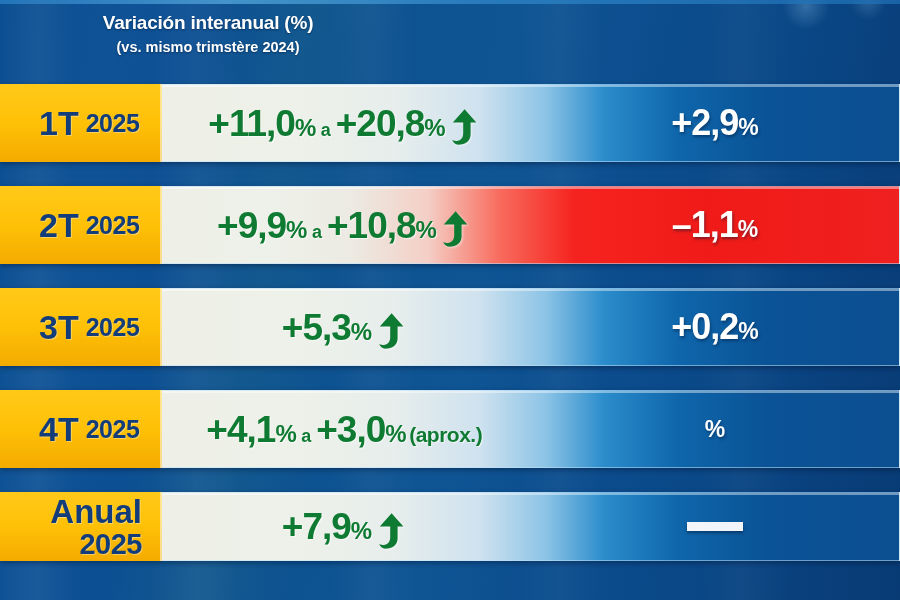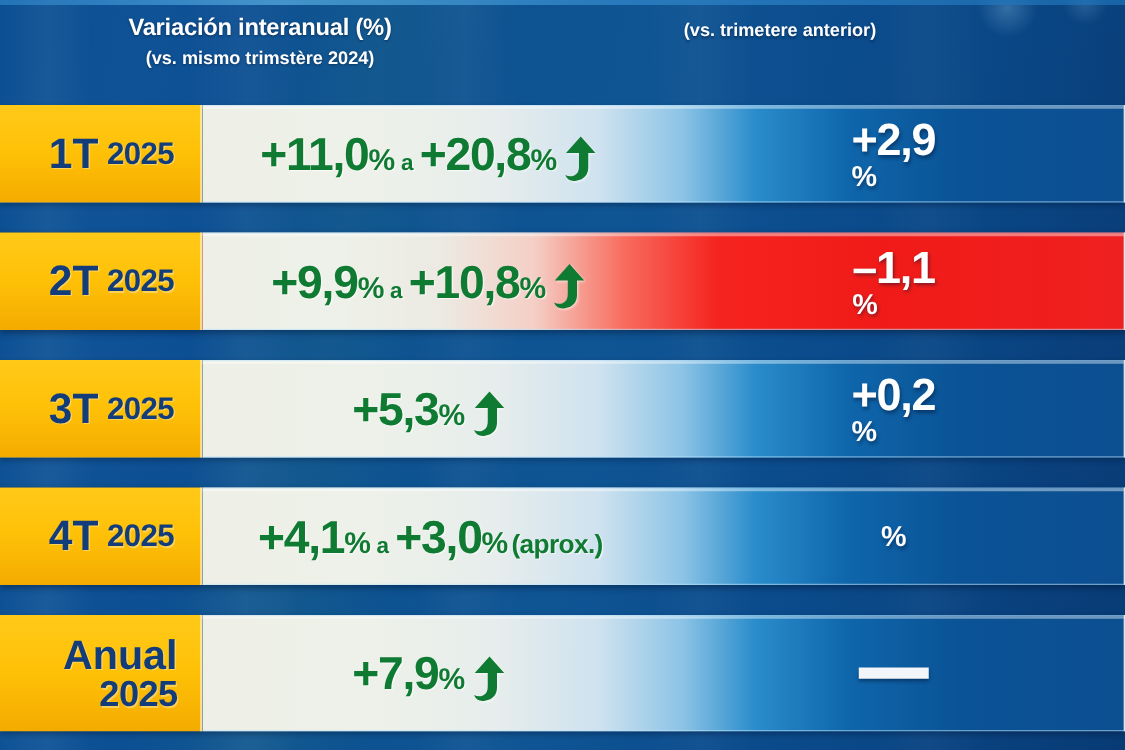--- a/index.html
+++ b/index.html
@@ -58,21 +58,21 @@
   }
 
   
   .rows{ position:absolute; left:0; top:84px; width:900px; z-index:2; }
 
   .row{
     position:relative; display:flex; align-items:stretch;
     margin-bottom:24px; height:78px;
     box-shadow:0 2px 5px rgba(0,12,35,.40);
   }
-  .row.row-tall{ height:93px; margin-bottom:12px; }
+  .row.row-tall{ height:69px; margin-bottom:12px; }
 
   
   .label{
     position:relative; flex:0 0 162px;
     background:linear-gradient(180deg,#ffc919 0%,#ffc107 48%,#f4ab00 100%);
     border-right:2px solid rgba(255,255,255,.55);
     display:flex; align-items:center;
     padding-left:39px;
     overflow:hidden;
   }
@@ -133,42 +133,41 @@
   
   .arrow-up{ display:inline-block; width:30px; height:38px; margin-left:1px;
              transform:translateY(4px); }
   .arrow-up svg{ display:block; width:30px; height:38px;
                  filter:drop-shadow(1px 1px 1px rgba(255,255,255,.6)); }
 
   
   .val-white{
     color:#ffffff; font-weight:bold; white-space:nowrap;
     text-shadow:1px 2px 3px rgba(0,20,50,.45);
-    display:inline-flex; align-items:baseline;flex-direction:column;
+    display:inline-flex; align-items:baseline;
   }
   .val-white .big{ font-size:36px; }
   .val-white .pct{ font-size:23px; }
 
   .dash{
     display:inline-block; width:56px; height:9px; background:#f2f6fa;
     box-shadow:0 2px 3px rgba(0,15,45,.45);
   }
 </style>
 </head>
 <body>
 
 <div id="stage">
 
   <div class="header">
     <div class="head-col">
       <div class="head-title">Variación interanual (%)</div>
       <div class="head-sub">(vs. mismo trimstère 2024)</div>
     </div>
     <div class="head-col">
-      <div class="head-sub">(vs. trimetere anterior)</div>
     </div>
   </div>
 
   <div class="rows">
 
     <div class="row">
       <div class="label">
         <span class="lbl-q">1T</span>
         <span class="lbl-y">2025</span>
       </div>

